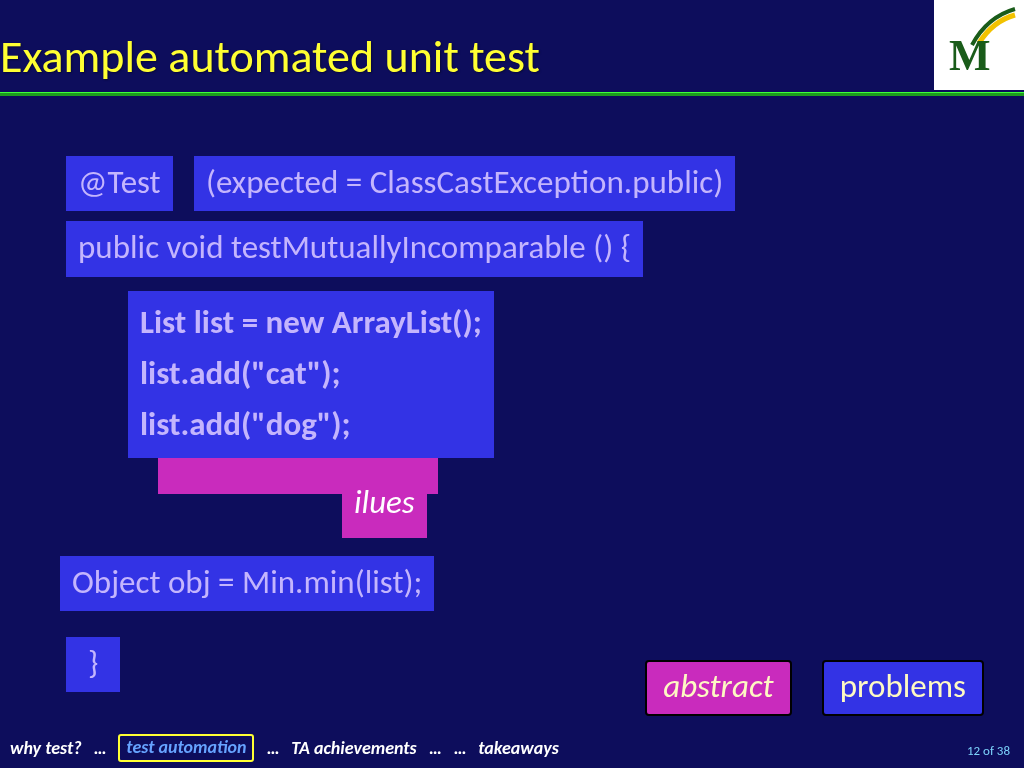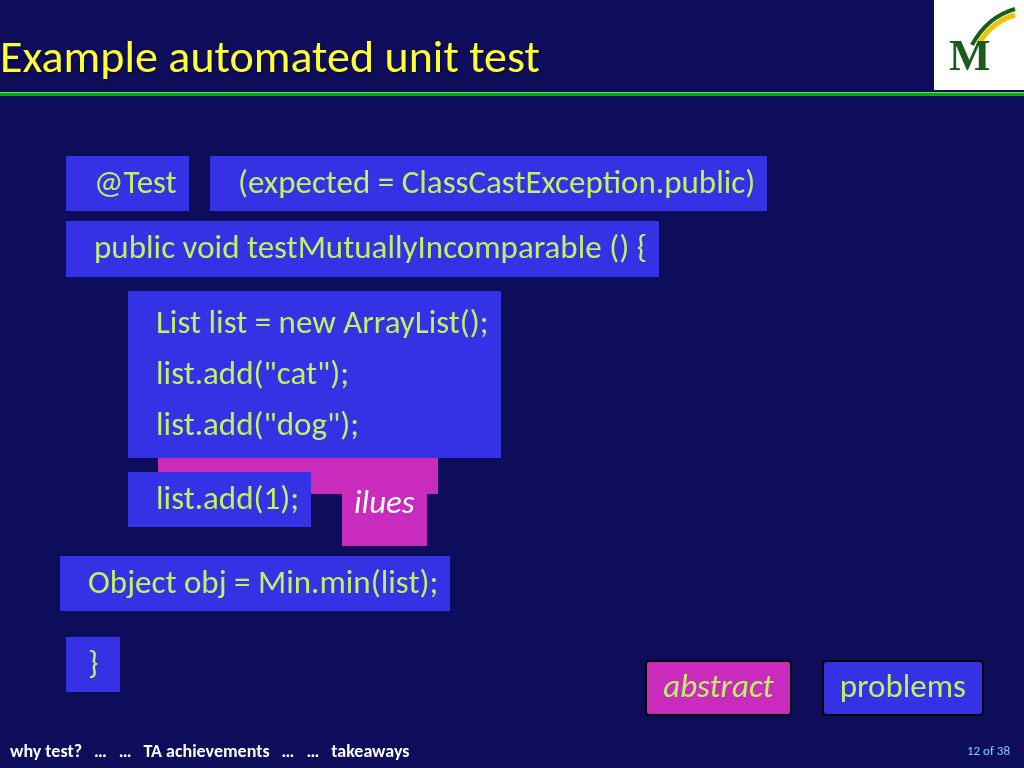--- a/index.html
+++ b/index.html
@@ -67,28 +67,28 @@
     height: 40px;
   }
   .content {
     position: absolute;
     top: 130px;
     left: 0;
     right: 0;
   }
   .codebox {
     background: #3333e5;
-    color: #bef264;
+    color: #c4b5fd;
     font-size: 33px;
-    padding: 6px 12px 8px 28px;
+    padding: 6px 12px 8px 12px;
     display: inline-block;
     line-height: 1.25;
     vertical-align: top;
   }
-  .codebox.multi { line-height: 1.55; }
+  .codebox.multi { line-height: 1.55; font-weight: bold; }
   .row { white-space: nowrap; }
   .r1 { margin-left: 66px; margin-top: 26px; }
   .r2 { margin-left: 66px; margin-top: 10px; }
   .r3 { margin-left: 128px; margin-top: 14px; position: relative; }
   .r5 { margin-left: 60px; margin-top: 28px; }
   .r6 { margin-left: 66px; margin-top: 26px; }
   .pink-under {
     position: absolute;
     background: #c92bbd;
     height: 42px;
@@ -104,59 +104,59 @@
     height: 56px;
   }
   .pink-behind {
     position: absolute;
     left: 214px;
     top: 4px;
     background: #c92bbd;
     color: #fff;
     font-style: italic;
     font-size: 33px;
-    padding: 6px 12px 24px 12px;
+    padding: 6px 12px 16px 12px;
     z-index: 1;
   }
   .code-front {
     position: absolute;
     left: 0;
     top: 0;
     z-index: 2;
   }
   .legend {
     position: absolute;
     right: 40px;
     bottom: 52px;
     display: flex;
     gap: 30px;
   }
   .leg-box {
     font-size: 33px;
     padding: 4px 16px 8px 16px;
     border: 2px solid #000;
     border-radius: 4px;
-    color: #bef264;
+    color: #fef9c3;
   }
   .leg-abstract { background: #c92bbd; font-style: italic; }
   .leg-concrete { background: #3333e5; }
   .footer {
     position: absolute;
     left: 0;
     right: 0;
     bottom: 6px;
     color: #fff;
     font-size: 18px;
     display: flex;
     align-items: center;
     padding: 0 10px;
     gap: 12px;
     font-weight: bold;
   }
-  .footer .crumb { white-space: nowrap; }
+  .footer .crumb { white-space: nowrap; font-style: italic; }
   .footer .sep { color: #fff; }
   .footer .boxed {
     border: 2px solid #ffff33;
     border-radius: 3px;
     padding: 0 6px 2px 6px;
     color: #66a3ff;
     font-weight: bold;
   }
   .page-num {
     position: absolute;
@@ -197,41 +197,41 @@
 
   <div class="row r3">
     <span class="codebox multi" style="white-space:pre; position:relative; z-index:2;">List list = new ArrayList();
 list.add("cat");
 list.add("dog");</span>
     <div class="pink-under"></div>
   </div>
 
   <div class="r4wrap">
     <span class="pink-behind">ilues</span>
-    <span class="codebox code-front">list.add(1);</span>
   </div>
 
   <div class="row r5">
     <span class="codebox">Object obj = Min.min(list);</span>
   </div>
 
   <div class="row r6">
     <span class="codebox" style="padding-left:22px;padding-right:22px;">}</span>
   </div>
 
 </div>
 
 <div class="legend">
   <div class="leg-box leg-abstract">abstract</div>
   <div class="leg-box leg-concrete">problems</div>
 </div>
 
 <div class="footer">
   <span class="crumb">why test?</span>
   <span class="sep">…</span>
+  <span class="crumb boxed">test automation</span>
   <span class="sep">…</span>
   <span class="crumb">TA achievements</span>
   <span class="sep">…</span>
   <span class="sep">…</span>
   <span class="crumb">takeaways</span>
 </div>
 
 <div class="page-num">12 of 38</div>
 
 </body></html>

